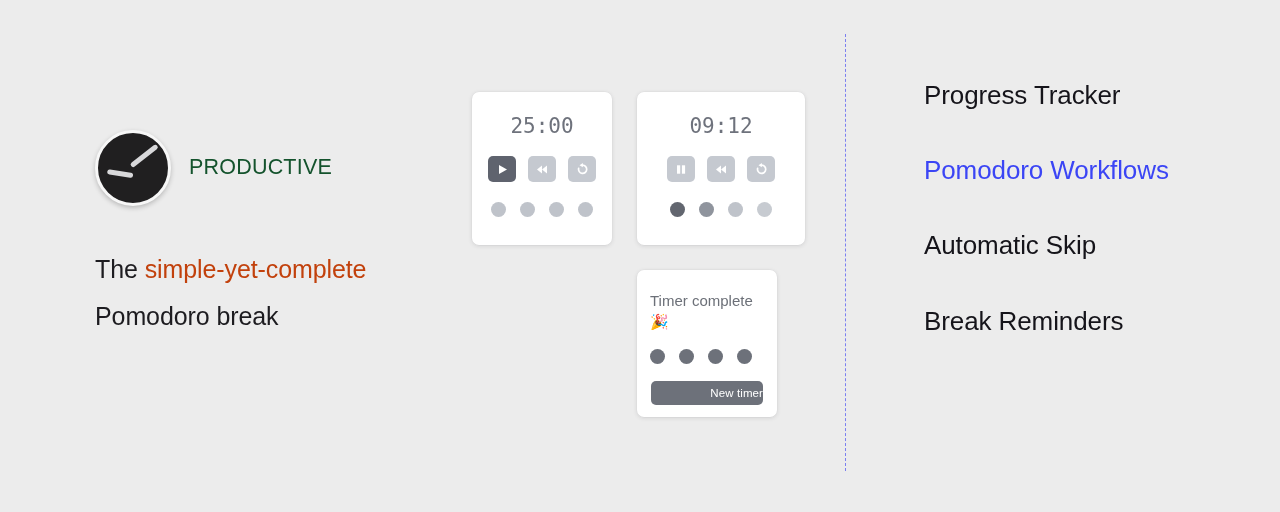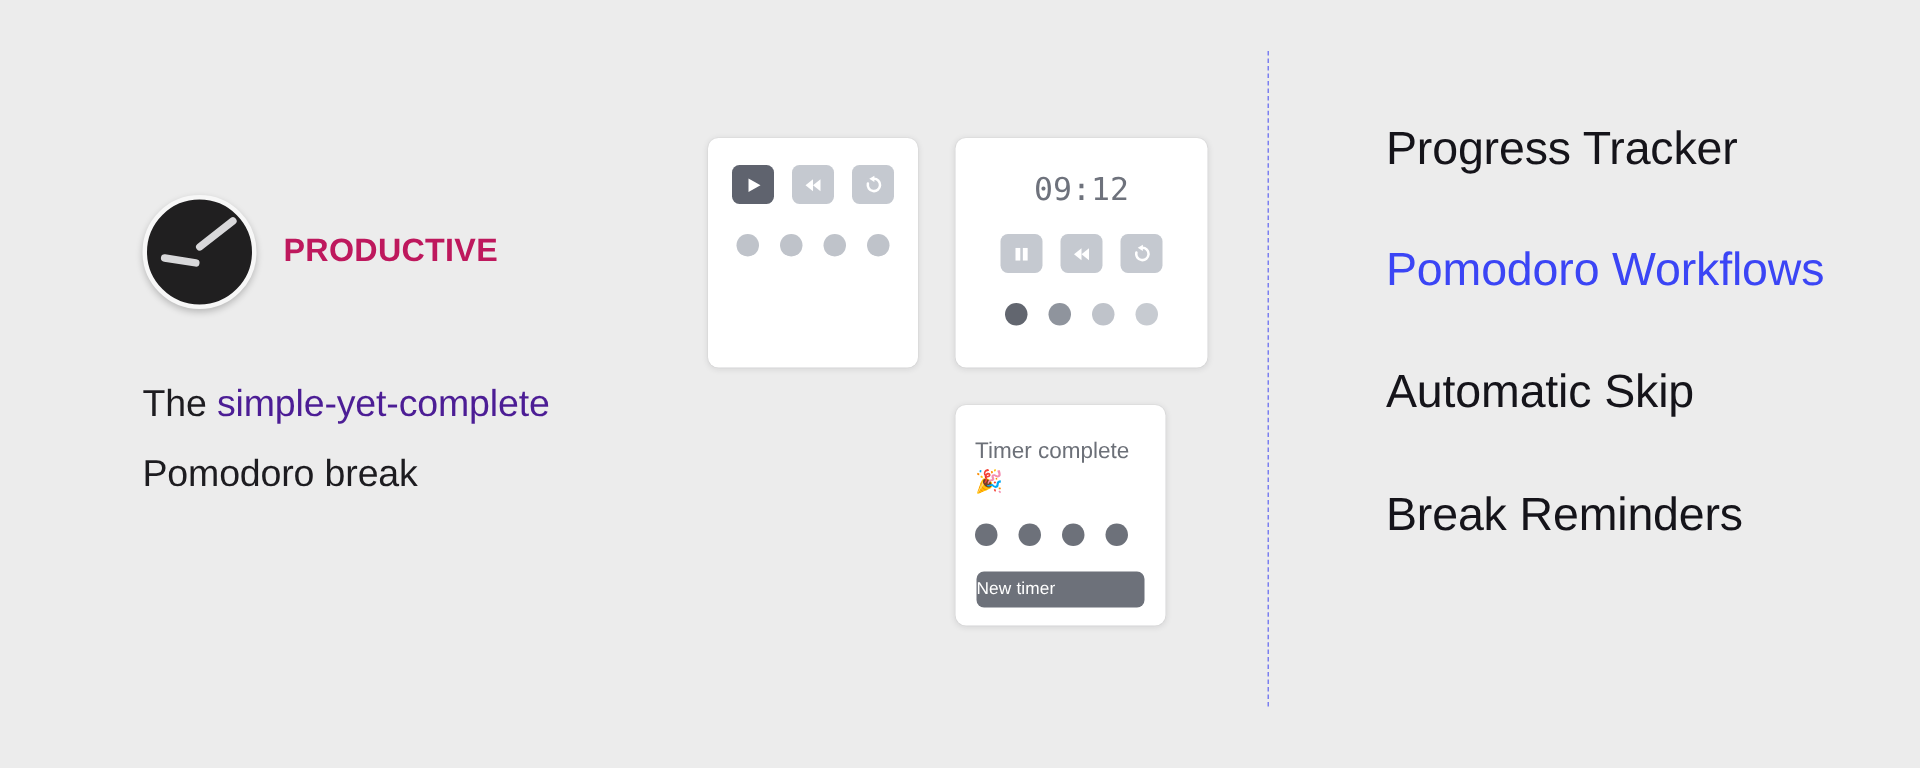--- a/index.html
+++ b/index.html
@@ -60,35 +60,35 @@
   .logo-hand.hour {
     width: 26px;
     height: 5px;
     left: 12px;
     top: 43px;
     transform-origin: 25px 2.5px;
     transform: rotate(9deg);
   }
   .brand-name {
     font-size: 21.5px;
-    font-weight: 700;
-    color: #be185d;
+    font-weight: 400;
+    color: #14532d;
     line-height: 1.38;
     letter-spacing: 0.2px;
   }
   .brand-name .ln { display: block; }
 
   .tagline {
     margin-top: 44px;
     font-size: 25px;
     color: #1d1c20;
     line-height: 1.55;
     letter-spacing: -0.1px;
   }
-  .tagline .accent { color: #4c1d95; }
+  .tagline .accent { color: #c2410c; }
   .tagline .ln2 { display: block; margin-top: 8px; }
 
   
   .cards {
     position: absolute;
     left: 472px;
     top: 92px;
     width: 305px;
     height: 325px;
   }
@@ -171,21 +171,21 @@
   .new-timer-btn {
     display: block;
     margin: 17px auto 0;
     width: 112px;
     height: 24px;
     line-height: 24px;
     border-radius: 5px;
     background: #6d717a;
     color: #ffffff;
     font-size: 11.5px;
-    text-align: left;
+    text-align: right;
     letter-spacing: 0.1px;
   }
 
   
   .divider {
     position: absolute;
     left: 845px;
     top: 34px;
     width: 0;
     height: 437px;
@@ -193,21 +193,21 @@
   }
 
   
   .features {
     position: absolute;
     left: 924px;
     top: 80px;
     width: 330px;
   }
   .feature {
-    font-size: 31px;
+    font-size: 26px;
     color: #15141a;
     margin-bottom: 44px;
     letter-spacing: -0.1px;
     line-height: 1.2;
   }
   .feature:last-child { margin-bottom: 0; }
   .feature.hl { color: #3b45f5; }
 </style>
 </head>
 <body>
@@ -226,20 +226,21 @@
 
   <div class="tagline">
     <span>The </span><span class="accent">simple-yet-complete</span>
     <span class="ln2">Pomodoro break</span>
   </div>
 </div>
 
 <div class="cards">
 
   <div class="card card-a">
+    <div class="timer-digits">25:00</div>
     <div class="ctrl-row">
       <div class="ctrl-btn primary">
         <svg width="13" height="13" viewBox="0 0 13 13">
             <polygon points="3,2 11,6.5 3,11" fill="#ffffff"></polygon>
           </svg>
       </div>
       <div class="ctrl-btn muted">
         <svg width="14" height="13" viewBox="0 0 14 13">
             <polygon points="7,2.5 7,10.5 2,6.5" fill="#ffffff"></polygon>
             <polygon points="12,2.5 12,10.5 7,6.5" fill="#ffffff"></polygon>

